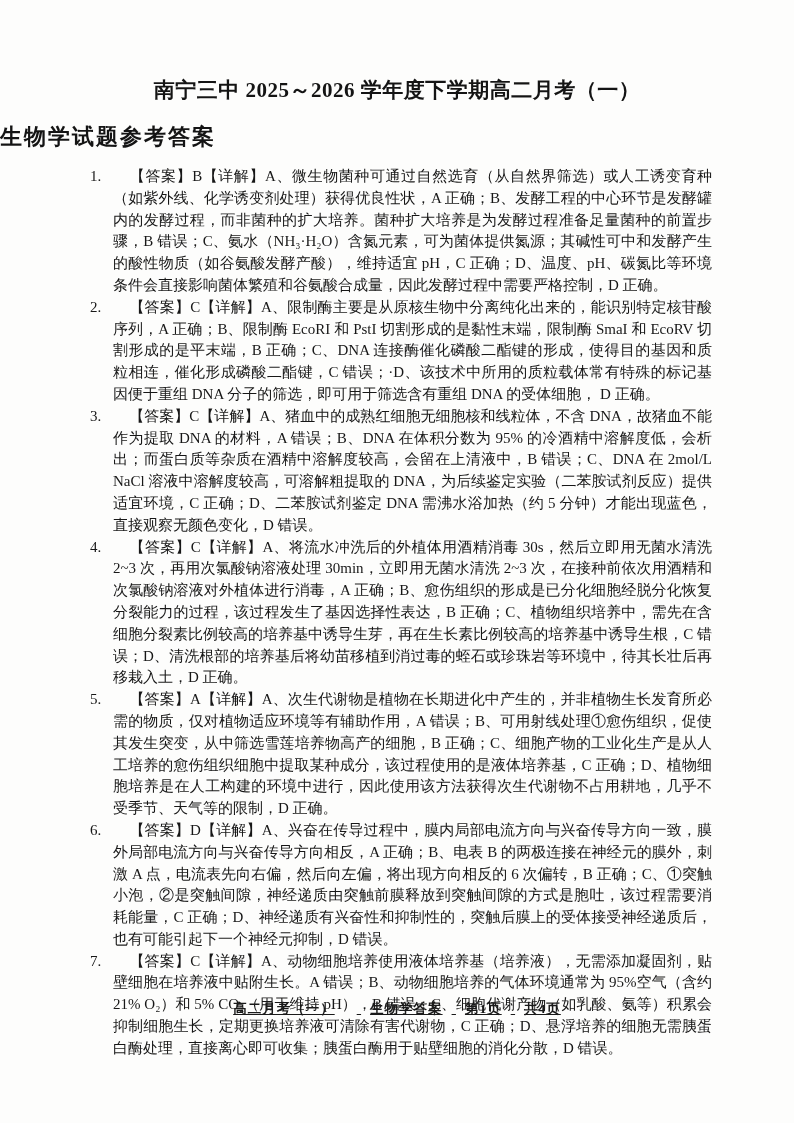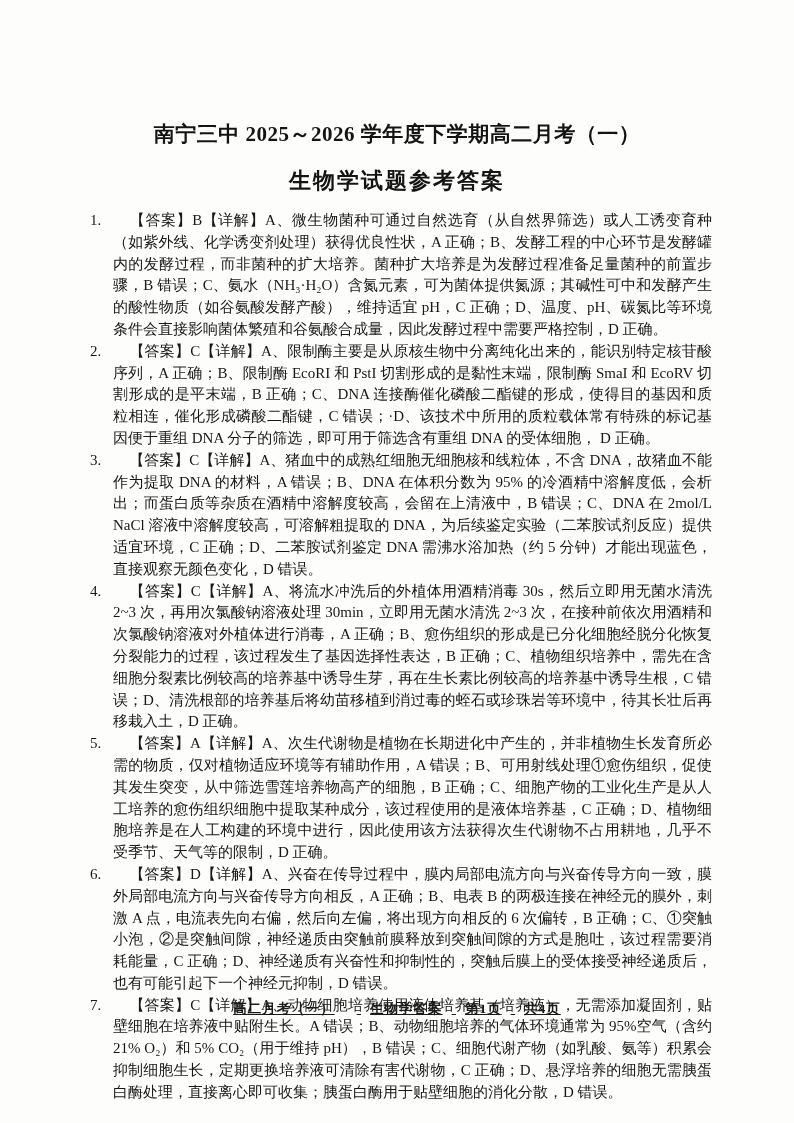--- a/index.html
+++ b/index.html
@@ -9,27 +9,27 @@
     position: relative;
     width: 794px;
     height: 1123px;
     margin: 0 auto;
     background: #fdfdfc;
     color: #141414;
     overflow: hidden;
   }
   .doc-title {
     text-align: center;
-    padding-top: 120px;
+    padding-top: 76px;
     font-size: 21px;
     font-weight: bold;
     letter-spacing: 0.5px;
   }
   .doc-subtitle {
-    text-align: center;
+    text-align: left;
     margin-top: 18px;
     font-size: 22px;
     font-weight: bold;
     letter-spacing: 2px;
   }
   .answers {
     margin: 14px 82px 0 90px;
   }
   .answer-item {
     font-size: 15px;

